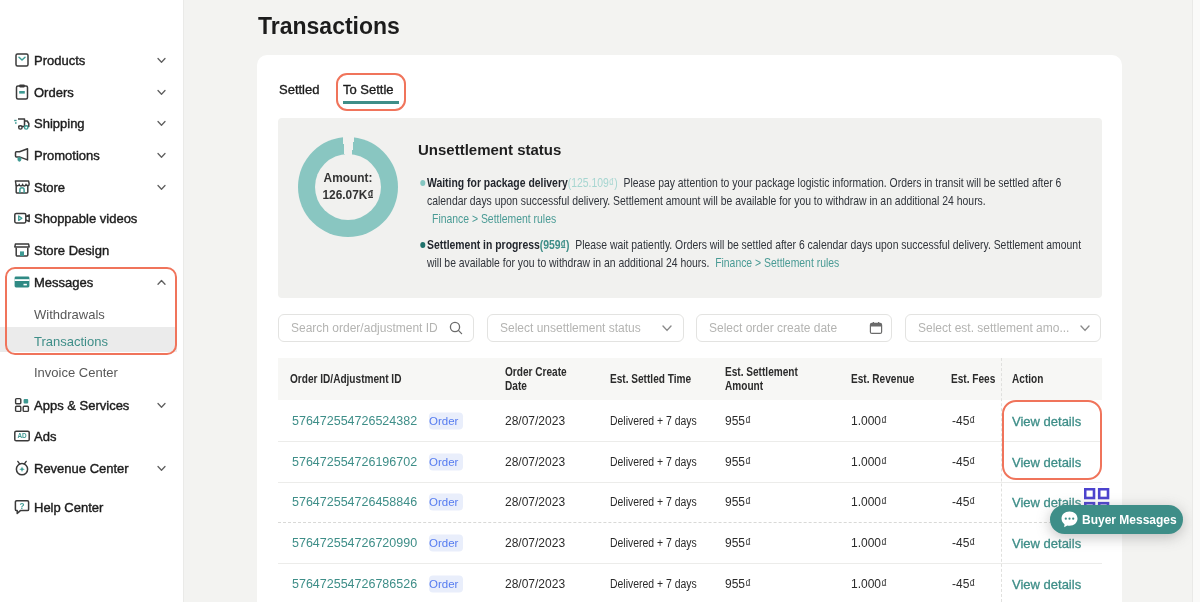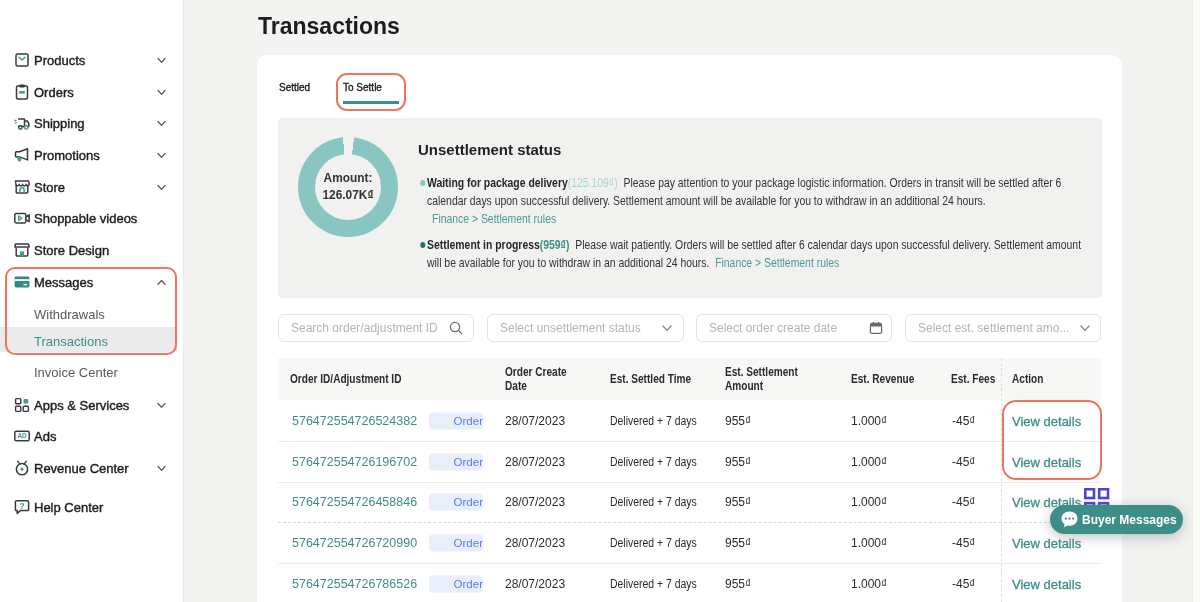--- a/index.html
+++ b/index.html
@@ -15,21 +15,21 @@
 .sub-lbl { position:absolute; left:34px; transform:translateY(-50%); font-size:13px; color:#585858; }
 #transact-bg { position:absolute; left:0; top:327px; width:177px; height:25px; background:#ebebeb; }
 #fin-ring { position:absolute; left:5px; top:267px; width:172px; height:88px; border:2px solid #f0745b; border-radius:10px; z-index:6; }
 
 
 #main { position:absolute; left:185px; top:0; width:1015px; height:602px; }
 h1 { position:absolute; left:73px; top:13px; font-size:23px; font-weight:700; color:#1c1c1c; }
 #card { position:absolute; left:72px; top:55px; width:865px; height:560px; background:#fff; border-radius:10px; }
 
 
-.tab { position:absolute; top:81.5px; font-size:10px; color:#1c1c1c; -webkit-text-stroke:0.35px #1c1c1c; }
+.tab { position:absolute; top:81.5px; font-size:13px; color:#1c1c1c; -webkit-text-stroke:0.35px #1c1c1c; }
 #tab1 { left:94px; }
 #tab2 { left:158px; }
 #tab-underline { position:absolute; left:158px; top:101px; width:56px; height:2.5px; background:#3e8e88; }
 #tab-ring { position:absolute; left:151px; top:73px; width:70px; height:38px; border:2px solid #f0745b; border-radius:11px; }
 
 
 #panel { position:absolute; left:93px; top:118px; width:824px; height:180px; background:#f1f1ef; border-radius:4px; }
 #donut { position:absolute; left:20px; top:19px; width:100px; height:100px; border-radius:50%;
   background:conic-gradient(from -6deg, #f1f1ef 0deg 13deg, #89c6c1 13deg 360deg); }
 #donut-hole { position:absolute; left:17px; top:17px; width:66px; height:66px; border-radius:50%; background:#f1f1ef; }
@@ -50,21 +50,21 @@
 .fbox { position:absolute; top:314px; height:28px; background:#fff; border:1px solid #e3e3e1; border-radius:6px; font-size:12px; color:#b4b4b2; line-height:26px; padding-left:12px; }
 .fico { position:absolute; top:321px; width:14px; height:14px; }
 
 
 #thead { position:absolute; left:93px; top:358px; width:824px; height:42px; background:#f7f7f5; }
 .th { position:absolute; font-size:12px; font-weight:700; color:#2b2b2b; line-height:14px; transform:scaleX(0.84); transform-origin:left center; white-space:nowrap; }
 .row { position:absolute; left:93px; width:824px; height:41px; }
 .rsep { position:absolute; left:93px; width:824px; height:0; border-top:1px solid #ececea; }
 .rsep.dash { border-top:1px dashed #d9d9d7; }
 .cid { position:absolute; left:14px; font-size:12.5px; color:#3e8e88; top:50%; transform:translateY(-50%); }
-.ctag { position:absolute; left:151px; top:50%; transform:translateY(-50%); width:54px; height:17px; background:#e9eefb; color:#567cf0; font-size:11.5px; text-align:right; line-height:17px; border-radius:4px; }
+.ctag { position:absolute; left:151px; top:50%; transform:translateY(-50%); width:34px; height:17px; background:#e9eefb; color:#567cf0; font-size:11.5px; text-align:left; line-height:17px; border-radius:4px; }
 .ctxt { position:absolute; font-size:12px; color:#2b2b2b; top:50%; transform:translateY(-50%); white-space:nowrap; }
 .ctxt.cond { transform:translateY(-50%) scaleX(0.87); transform-origin:left center; }
 .cview { position:absolute; left:734px; font-size:13px; color:#3e8e88; -webkit-text-stroke:0.3px #3e8e88; top:50%; transform:translateY(-50%); }
 #vsep { position:absolute; left:816px; top:358px; width:0; height:244px; border-left:1px dashed #e0e0de; z-index:1; }
 #act-ring { position:absolute; left:817px; top:400px; width:100px; height:80px; border:2px solid #f0745b; border-radius:14px; z-index:3; }
 
 
 #grid-ico { position:absolute; left:1084px; top:488px; width:26px; height:26px; z-index:8; }
 #msg-pill { position:absolute; left:1050px; top:505px; width:133px; height:29px; background:#3e8e88; border-radius:15px; z-index:9; box-shadow:0 3px 14px rgba(120,120,120,0.45); }
 #msg-pill .bub { position:absolute; left:10px; top:5px; width:19px; height:19px; }

